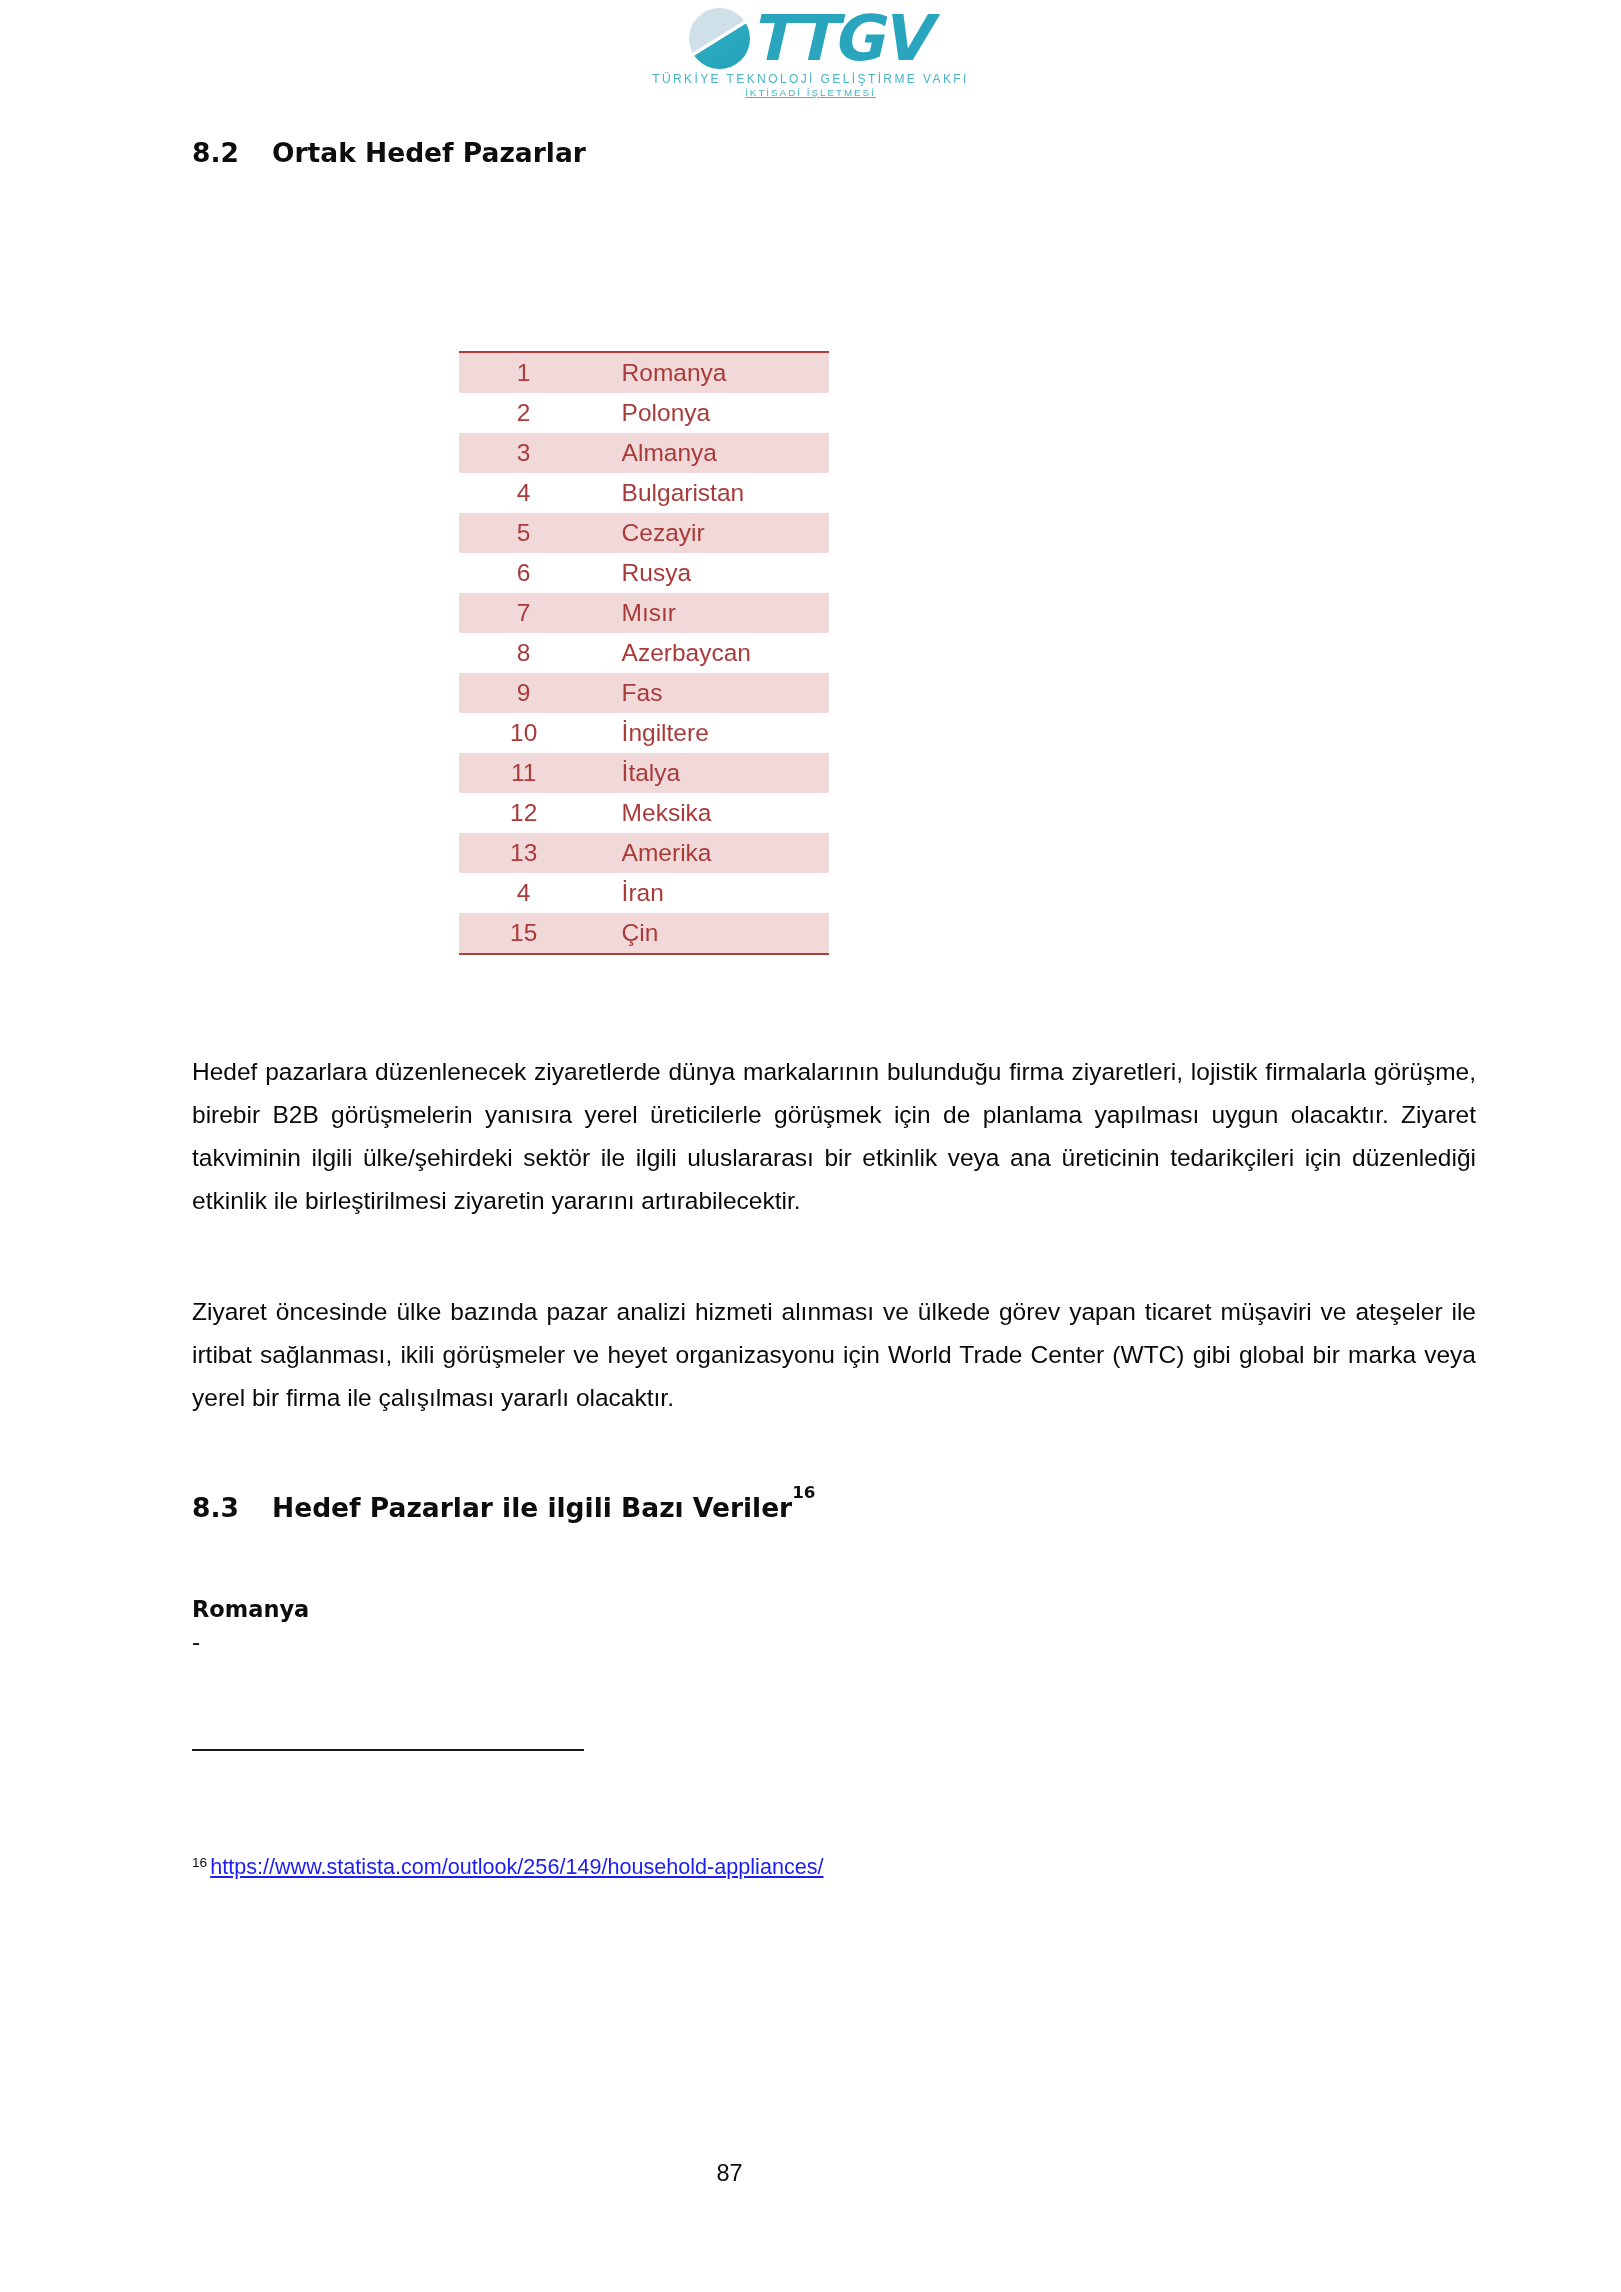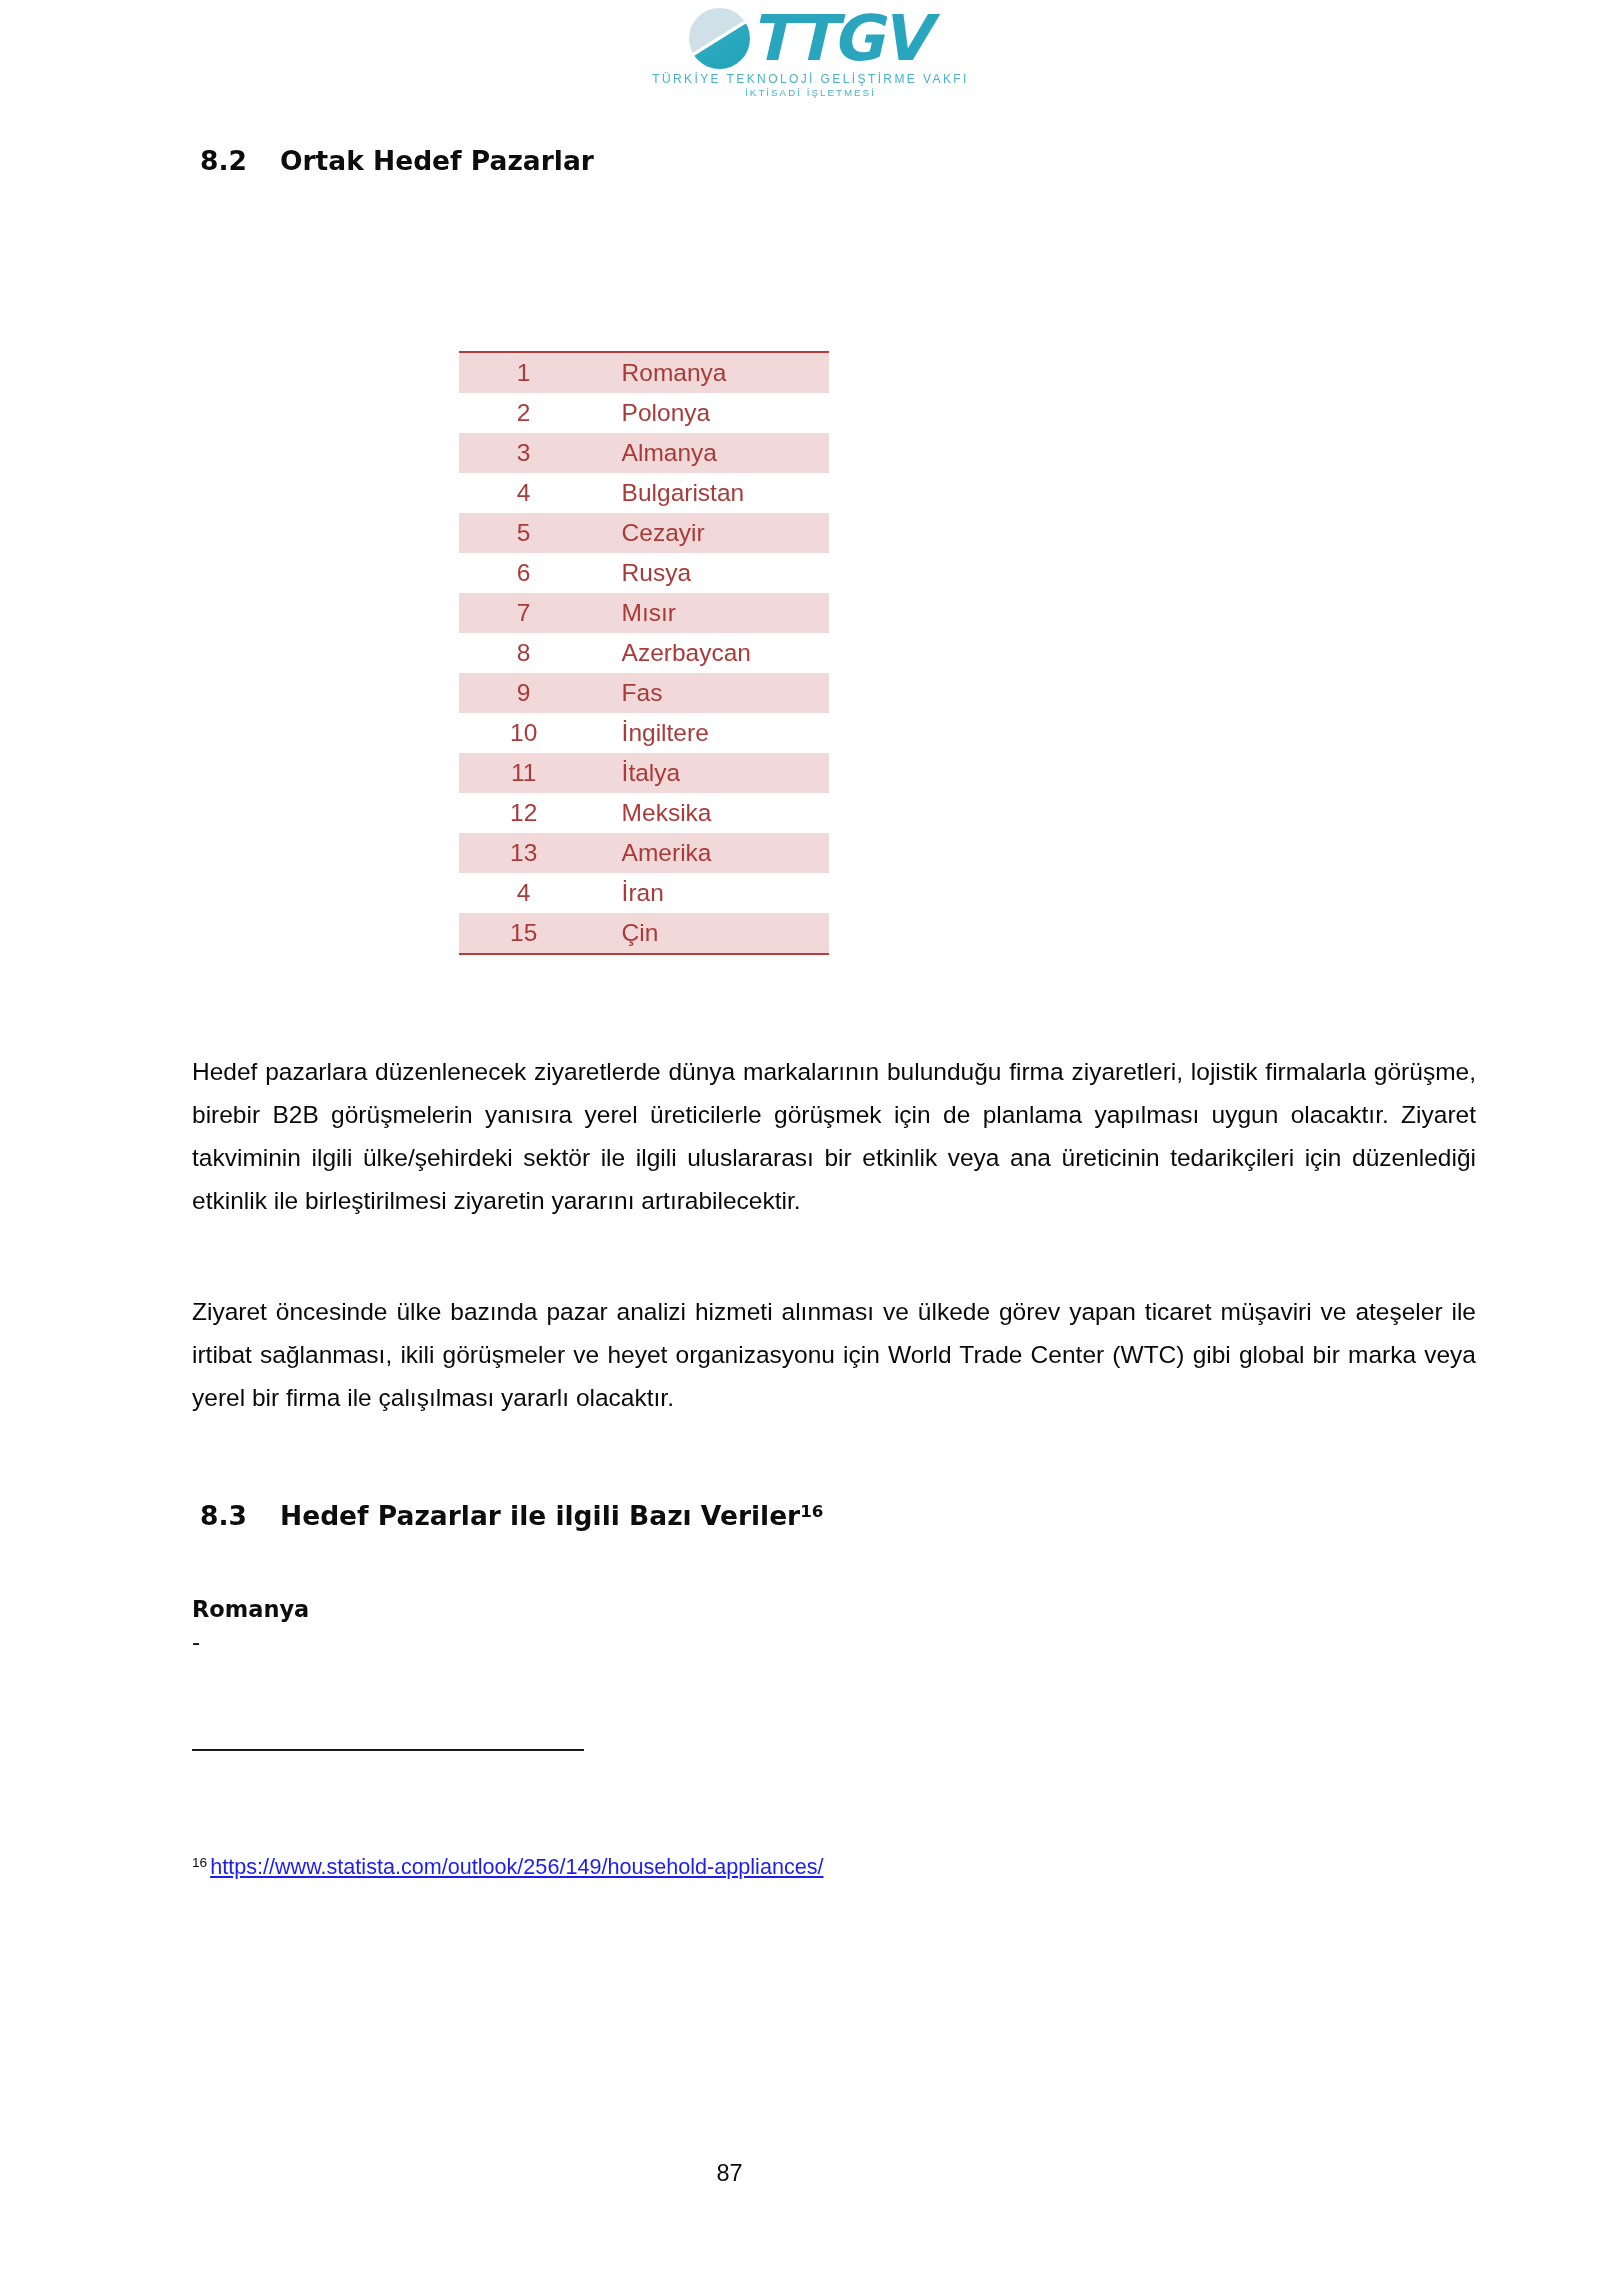--- a/index.html
+++ b/index.html
@@ -60,38 +60,39 @@
     color: #49b3c6;
     font-weight: 400;
     text-align: center;
   }
   .logo-sub2 {
     margin-top: 1px;
     font-size: 9.8px;
     letter-spacing: 2px;
     color: #49b3c6;
     text-align: right;
+    text-decoration: underline;
   }
 
   
   .content {
     position: absolute;
     left: 192px;
     top: 0;
     width: 1284px;
   }
 
   h2.section {
     font-family: "DejaVu Sans", sans-serif;
     font-weight: 700;
     font-size: 26.5px;
     color: #0d0d0d;
-    margin: 8px;
-    display: flex;
-    align-items: flex-end;
+    margin: 0;
+    display: flex;
+    align-items: flex-start;
   }
   h2.section .num { width: 80px; flex: 0 0 80px; }
   h2.section .sup {
     font-size: 16.7px;
     vertical-align: super;
     position: relative;
     top: -9.8px;
     font-weight: 700;
   }
 

